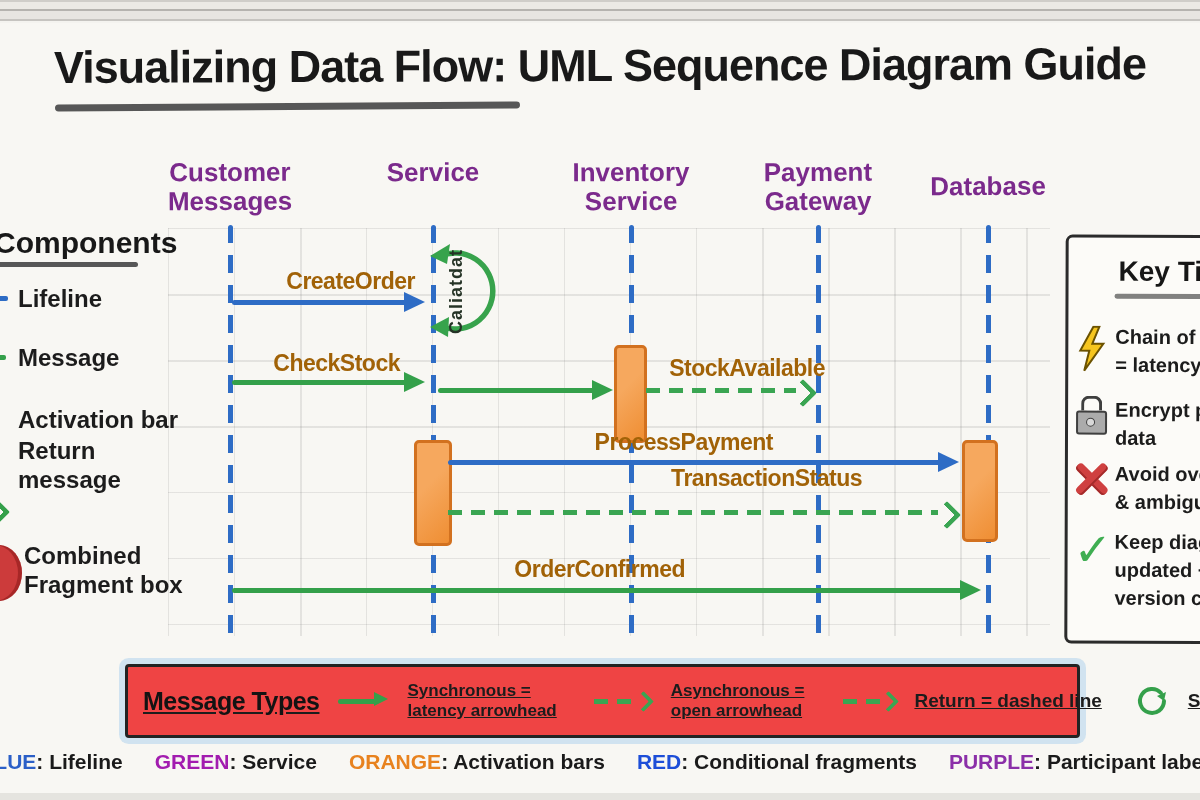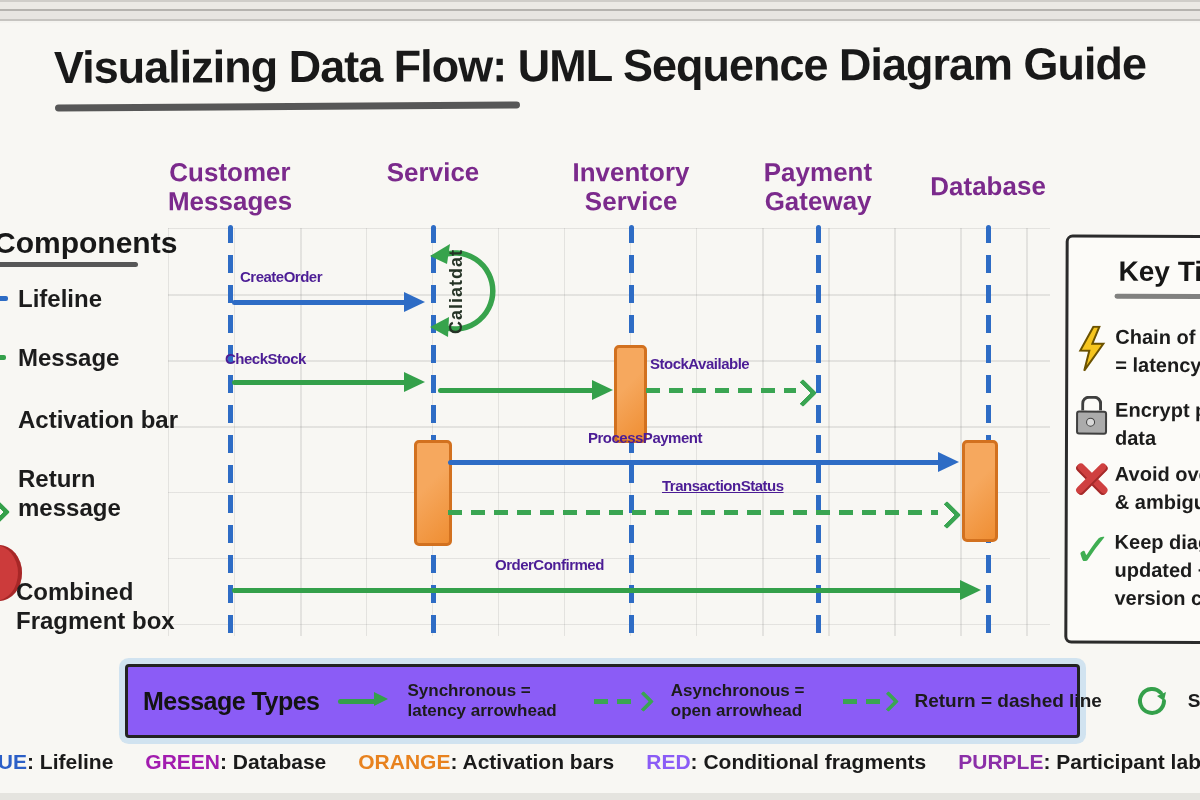--- a/index.html
+++ b/index.html
@@ -45,21 +45,21 @@
   }
   .shaft{height:5px;border-radius:3px;}
   .shaft.blue{background:#2e6cc5;}
   .shaft.green{background:#34a04a;}
   .shaft.dashed-green{background:repeating-linear-gradient(90deg,#3aa552 0 14px,transparent 14px 23px);border-radius:0;}
   .head-filled{width:0;height:0;border-top:10px solid transparent;border-bottom:10px solid transparent;}
   .head-filled.blue{border-left:21px solid #2e6cc5;}
   .head-filled.green{border-left:21px solid #34a04a;}
   .head-open{width:15px;height:15px;border-top:5px solid #3aa552;border-right:5px solid #3aa552;transform:rotate(45deg);border-radius:2px;}
   .msg-label{
-    font-size:15px;font-weight:700;color:#4c1d95;text-align:left;letter-spacing:-.5px;white-space:nowrap;
+    font-size:23px;font-weight:700;color:#a16207;text-align:right;letter-spacing:-.5px;white-space:nowrap;
   }
   .selfcall-label{
     writing-mode:vertical-rl;transform:rotate(180deg);
     font-size:18px;font-weight:700;color:#253326;letter-spacing:1px;text-align:center;
   }
   
   .comp-header{font-size:30px;font-weight:700;color:#181818;white-space:nowrap;}
   .comp-item{font-size:24px;font-weight:700;color:#1c1c1c;line-height:1.2;}
   
   .keytips-box{
@@ -71,23 +71,23 @@
   .tip-text{font-size:20px;font-weight:700;color:#1c1c1c;line-height:28px;white-space:nowrap;}
   .tip-line{display:block;}
   .lock-shackle{width:15px;height:12px;border:3px solid #3f3f3f;border-bottom:none;border-radius:8px 8px 0 0;margin:0 auto;}
   .lock-body{width:27px;height:20px;background:#ababab;border:2.5px solid #3f3f3f;border-radius:3px;position:relative;}
   .lock-key{position:absolute;left:8px;top:5px;width:7px;height:7px;background:#d8d8d8;border:1.5px solid #3f3f3f;border-radius:50%;}
   .xbar{position:absolute;width:40px;height:9px;background:#cf4040;border-radius:4px;left:-2px;top:15px;box-shadow:inset 0 -2px 0 rgba(120,20,20,.5);}
   .check-glyph{font-family:"DejaVu Sans", sans-serif;font-size:46px;font-weight:700;color:#3fae52;line-height:40px;}
   
   .msgtypes-box{
     left:125px;top:664px;width:955px;height:74px;
-    background:#8b5cf6;border:3.5px solid #232323;border-radius:4px;
+    background:#ef4444;border:3.5px solid #232323;border-radius:4px;
     box-shadow:0 0 0 6px rgba(176,211,236,.55);
-    display:flex;align-items:center;gap:19px;padding-left:15px;box-sizing:border-box;
+    display:flex;align-items:center;gap:19px;padding-left:15px;box-sizing:border-box;text-decoration:underline;
   }
   .msgtypes-title{font-size:25px;font-weight:700;color:#131313;white-space:nowrap;letter-spacing:-.5px;}
   .mt-text{font-size:17px;font-weight:700;line-height:1.2;color:#1c1c1c;white-space:nowrap;}
   .mt-text.single{font-size:19px;}
   .mt-arrow{position:relative;height:20px;flex:none;}
   
   .color-legend{
     left:0;top:750px;width:1200px;display:flex;justify-content:center;gap:32px;
     font-size:21px;font-weight:700;color:#1a1a1a;
   }
@@ -150,44 +150,44 @@
 <div class="abs head-filled green" style="left:592px;top:380px;"></div>
 
 <div class="abs msg-label" style="left:650px;top:355px;width:175px;">StockAvailable</div>
 <div class="abs shaft dashed-green" style="left:646px;top:388px;width:150px;"></div>
 <div class="abs head-open" style="left:793px;top:383px;"></div>
 
 <div class="abs msg-label" style="left:588px;top:429px;width:185px;">ProcessPayment</div>
 <div class="abs shaft blue" style="left:448px;top:460px;width:492px;"></div>
 <div class="abs head-filled blue" style="left:938px;top:452px;"></div>
 
-<div class="abs msg-label" style="left:662px;top:477px;width:200px;text-decoration:underline;">TransactionStatus</div>
+<div class="abs msg-label" style="left:662px;top:465px;width:200px;">TransactionStatus</div>
 <div class="abs shaft dashed-green" style="left:448px;top:510px;width:490px;"></div>
 <div class="abs head-open" style="left:937px;top:505px;"></div>
 
 <div class="abs msg-label" style="left:495px;top:556px;width:190px;">OrderConfirmed</div>
 <div class="abs shaft green" style="left:232px;top:588px;width:730px;"></div>
 <div class="abs head-filled green" style="left:960px;top:580px;"></div>
 
 <div class="abs comp-header" style="left:-6px;top:226px;">Components</div>
 <div class="abs underline" style="left:-6px;top:262px;width:144px;height:5px;"></div>
 
 <div class="abs" style="left:-8px;top:296px;width:16px;height:5px;background:#2e6cc5;border-radius:2px;"></div>
 <div class="abs comp-item" style="left:18px;top:285px;">Lifeline</div>
 
 <div class="abs" style="left:-8px;top:355px;width:14px;height:5px;background:#34a04a;border-radius:2px;"></div>
 <div class="abs comp-item" style="left:18px;top:344px;">Message</div>
 
 <div class="abs comp-item" style="left:18px;top:406px;">Activation bar</div>
 
 <div class="abs head-open" style="left:-14px;top:502px;border-color:#34a04a;"></div>
-<div class="abs comp-item" style="left:18px;top:465px;width:125px;">Return message</div>
+<div class="abs comp-item" style="left:18px;top:437px;width:125px;">Return message</div>
 
 <div class="abs" style="left:-24px;top:545px;width:46px;height:56px;background:#cc3b3b;border-radius:50%;box-shadow:inset -4px 0 0 rgba(130,20,20,.5);"></div>
-<div class="abs comp-item" style="left:16px;top:542px;width:160px;margin-top:36px;">Combined Fragment box</div>
+<div class="abs comp-item" style="left:24px;top:542px;width:160px;">Combined Fragment box</div>
 
 <div class="abs keytips-box">
   <div class="abs keytips-header" style="left:50px;top:18px;">Key Tip</div>
   <div class="abs underline" style="left:46px;top:56px;width:130px;height:5px;background:#6b6b6b;"></div>
 
   <svg class="abs" style="left:8px;top:88px;" width="30" height="46" viewBox="0 0 30 46">
     <polygon points="17,1 4,25 13,25 8,45 27,18 16,18 23,1" fill="#f6c51e" stroke="#6b5200" stroke-width="2"></polygon>
   </svg>
   <div class="abs tip-text" style="left:47px;top:85px;">
     <span class="tip-line">Chain of sy</span>
@@ -255,17 +255,17 @@
     <path d="M 26 9 A 12 12 0 1 0 29 17" fill="none" stroke="#34a04a" stroke-width="4" stroke-linecap="round"></path>
     <polygon points="29,17 22,12 31,8" fill="#34a04a"></polygon>
   </svg>
   <div class="mt-text single">
     <span class="tip-line">Self-call = circular arrow</span>
   </div>
 </div>
 
 <div class="abs color-legend">
   <div class="legend-item"><span style="color: rgb(43, 95, 199);">BLUE</span><span>: Lifeline</span></div>
-  <div class="legend-item"><span style="color: #a21caf;">GREEN</span><span>: Database</span></div>
+  <div class="legend-item"><span style="color: #a21caf;">GREEN</span><span>: Service</span></div>
   <div class="legend-item"><span style="color: rgb(232, 130, 30);">ORANGE</span><span>: Activation bars</span></div>
-  <div class="legend-item"><span style="color: #8b5cf6;">RED</span><span>: Conditional fragments</span></div>
+  <div class="legend-item"><span style="color: #1d4ed8;">RED</span><span>: Conditional fragments</span></div>
   <div class="legend-item"><span style="color: rgb(139, 47, 168);">PURPLE</span><span>: Participant labels</span></div>
 </div>
 
 </body></html>

